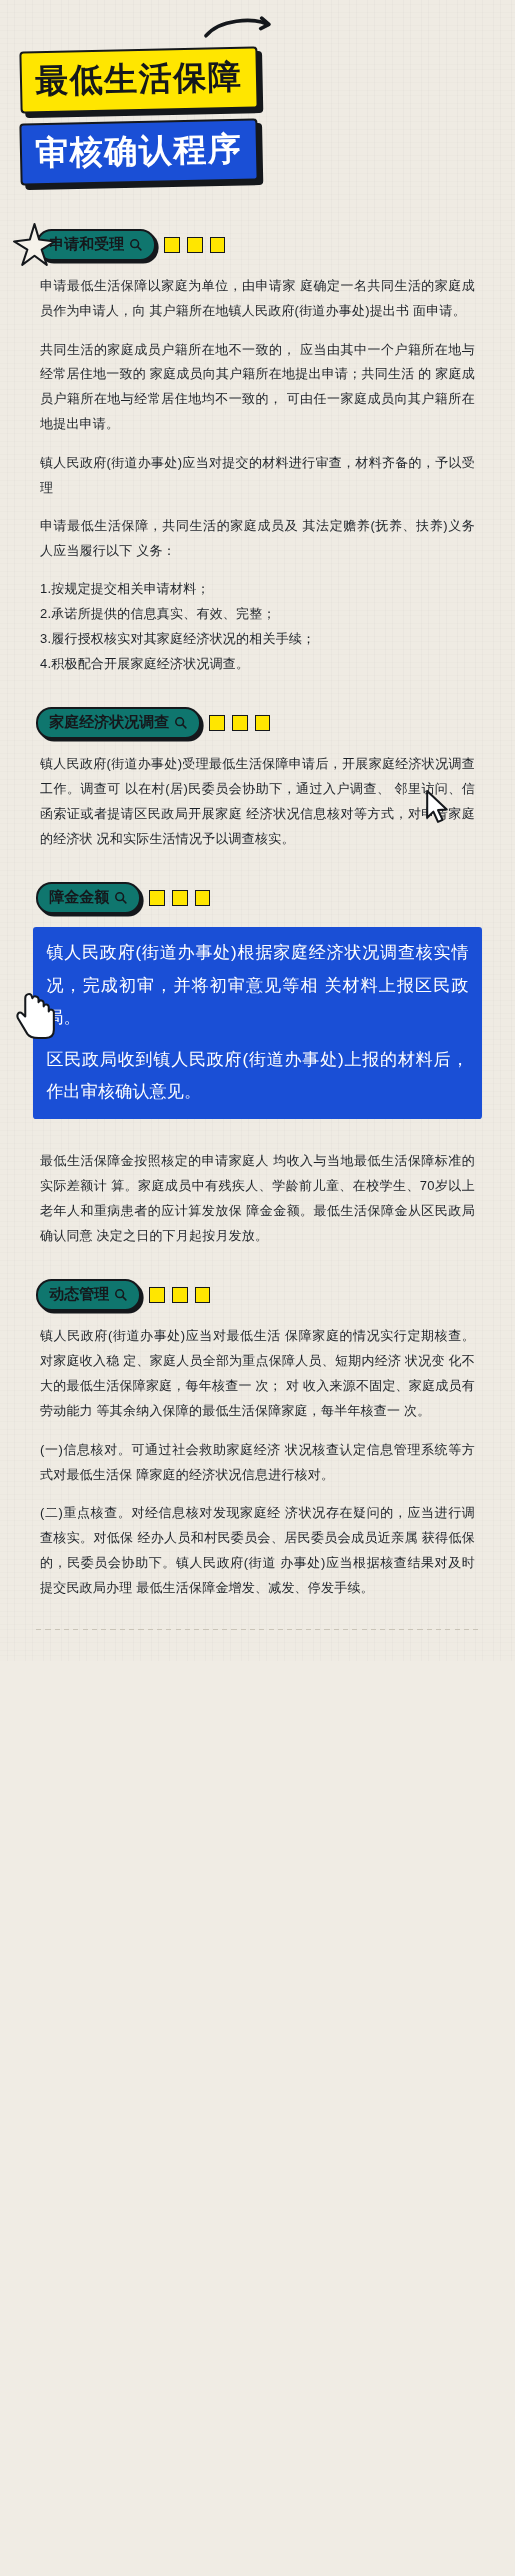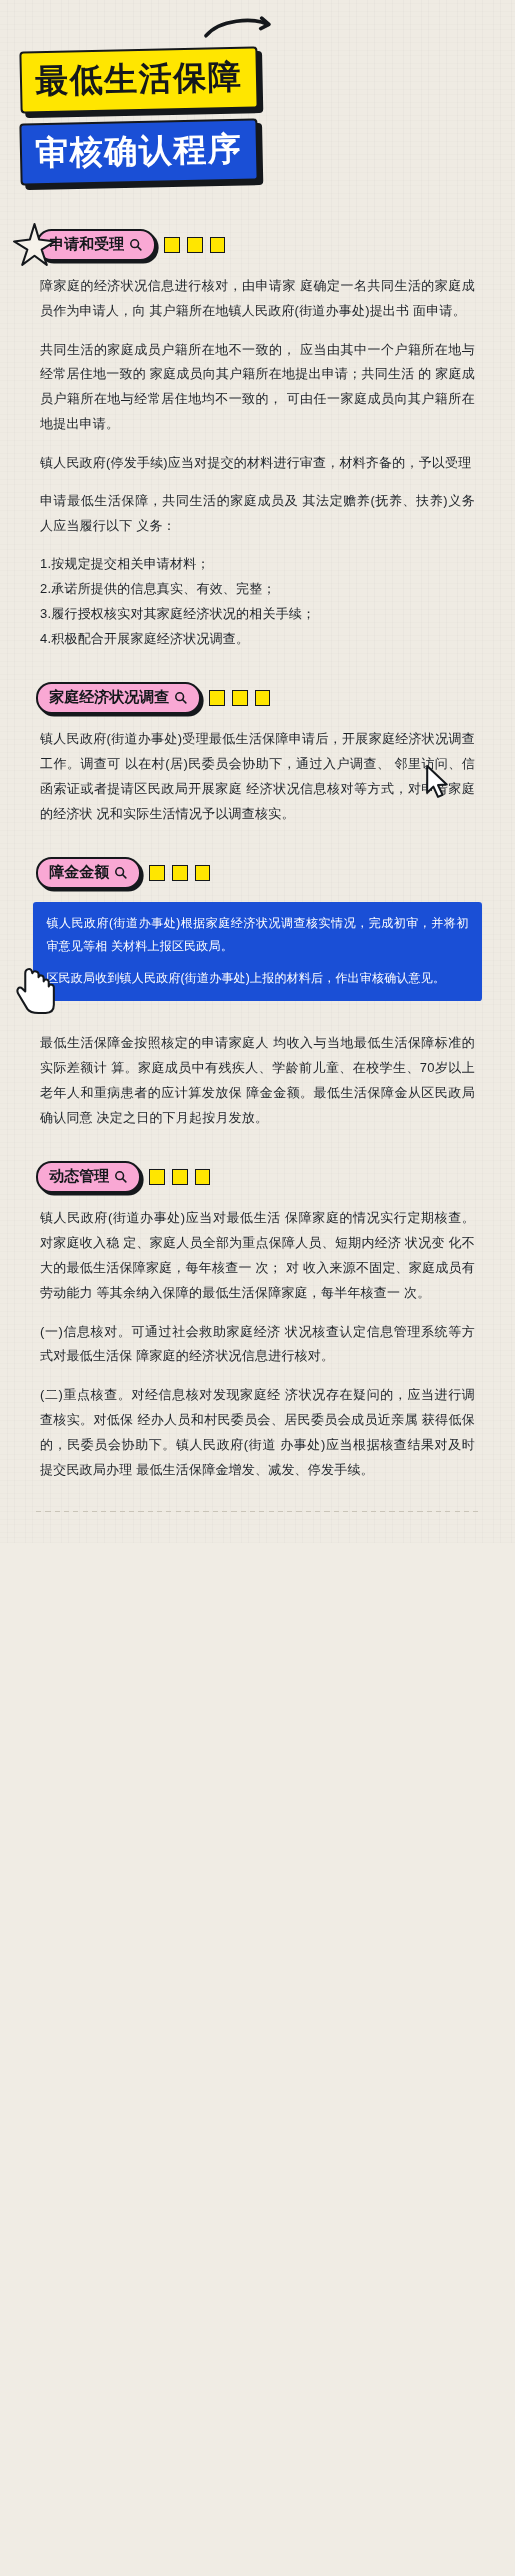--- a/index.html
+++ b/index.html
@@ -78,21 +78,21 @@
   .sec-head {
     display: flex;
     align-items: center;
     gap: 8.2px;
     padding-left: 36px;
   }
   .pill {
     display: inline-flex;
     align-items: center;
     gap: 5.2px;
-    background: #f9a8d4;
+    background: #0f766e;
     border: 2.1px solid #15181c;
     border-radius: 15.5px;
     padding: 4.1px 11.3px 4.6px 11.3px;
     font-size: 15px;
     font-weight: 700;
     color: #15181c;
     box-shadow: 2.6px 2.6px 0 #15181c;
     white-space: nowrap;
   }
   .pill .magnifier { flex: 0 0 auto; }
@@ -114,21 +114,21 @@
   }
   .body-text p { margin-bottom: 13.4px; }
   .body-text p:last-child { margin-bottom: 0; }
 
   .blue-box {
     margin: 13.4px 33px 0 33px;
     background: #1a4fd6;
     color: #fff;
     border-radius: 3.1px;
     padding: 10.3px 13.4px 11.3px 13.4px;
-    font-size: 12px;
+    font-size: 17px;
     line-height: 1.9;
     letter-spacing: 0.2px;
     text-align: justify;
   }
   .blue-box p { margin-bottom: 9.3px; }
   .blue-box p:last-child { margin-bottom: 0; }
 
   
   .star {
     position: absolute;
@@ -176,23 +176,23 @@
           <line x1="16.5" y1="16.5" x2="23" y2="23" stroke="#15181c" stroke-width="3" stroke-linecap="round"></line>
         </svg>
       </div>
       <div class="sq-row">
         <div class="sq"></div>
         <div class="sq"></div>
         <div class="sq"></div>
       </div>
     </div>
     <div class="body-text">
-      <p>障家庭的经济状况信息进行核对，由申请家 庭确定一名共同生活的家庭成员作为申请人，向 其户籍所在地镇人民政府(街道办事处)提出书 面申请。</p>
+      <p>申请最低生活保障以家庭为单位，由申请家 庭确定一名共同生活的家庭成员作为申请人，向 其户籍所在地镇人民政府(街道办事处)提出书 面申请。</p>
       <p>共同生活的家庭成员户籍所在地不一致的， 应当由其中一个户籍所在地与经常居住地一致的 家庭成员向其户籍所在地提出申请；共同生活 的 家庭成员户籍所在地与经常居住地均不一致的， 可由任一家庭成员向其户籍所在地提出申请。</p>
-      <p>镇人民政府(停发手续)应当对提交的材料进行审查，材料齐备的，予以受理</p>
+      <p>镇人民政府(街道办事处)应当对提交的材料进行审查，材料齐备的，予以受理</p>
       <p>申请最低生活保障，共同生活的家庭成员及 其法定赡养(抚养、扶养)义务人应当履行以下 义务：</p>
       <p style="white-space:pre-line">1.按规定提交相关申请材料；
 2.承诺所提供的信息真实、有效、完整；
 3.履行授权核实对其家庭经济状况的相关手续；
 4.积极配合开展家庭经济状况调查。</p>
     </div>
   </div>
 
   <div class="section">
     <div class="sec-head">

